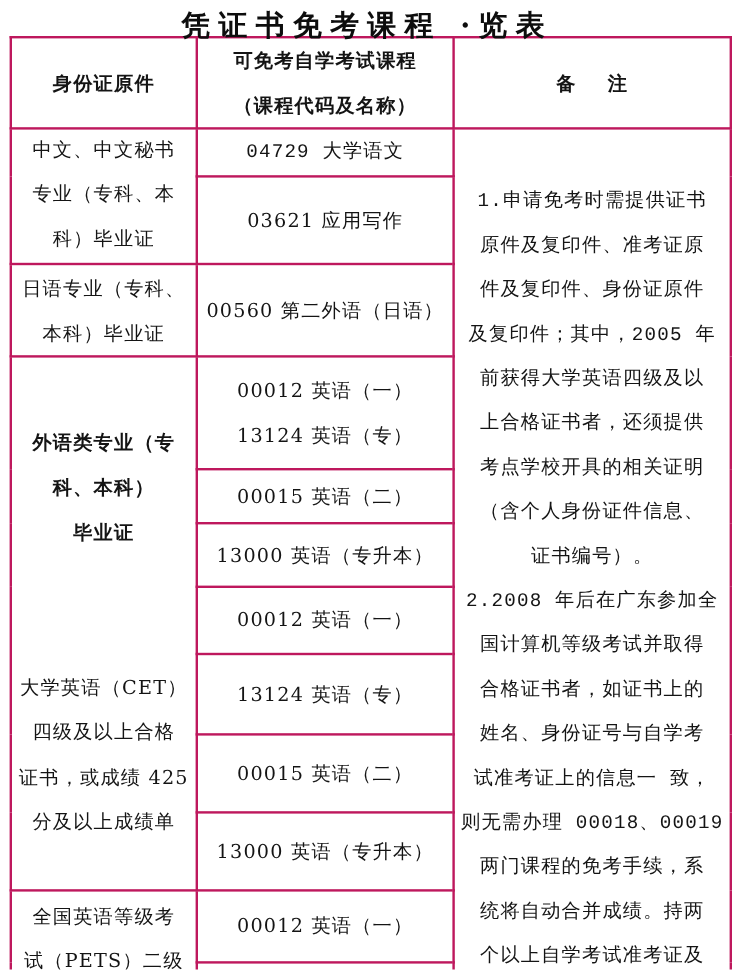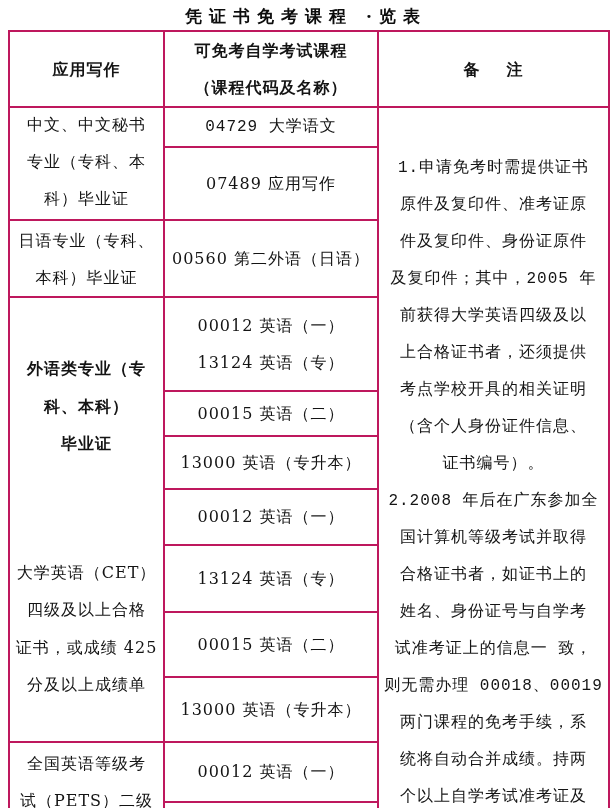--- a/index.html
+++ b/index.html
@@ -10,21 +10,21 @@
     color: #141414;
     font-family: "DejaVu Serif", "Liberation Serif", serif;
   }
   .page { position: relative; width: 612px; height: 808px; overflow: hidden; }
 
   .doc-title {
     margin: 0;
     padding-top: 5px;
     height: 30px;
     text-align: center;
-    font-size: 17px;
+    font-size: 24px;
     font-weight: bold;
     letter-spacing: 7px;
     white-space: pre;
     color: #0d0d0d;
   }
 
   table.exemption {
     border-collapse: collapse;
     table-layout: fixed;
     margin-left: 8px;
@@ -97,21 +97,21 @@
 
   <table class="exemption">
     <colgroup>
       <col class="c1">
         <col class="c2">
         <col class="c3">
     </colgroup>
 
     <tbody>
         <tr class="rh">
-      <td class="hdr">应用写作</td>
+      <td class="hdr">身份证原件</td>
       <td class="hdr">可免考自学考试课程
 （课程代码及名称）</td>
       <td class="hdr hdr-notes"><span>备</span><span class="notes-gap"></span><span>注</span></td>
     </tr>
 
     <tr class="r2">
       <td class="cert" rowspan="2">中文、中文秘书
 专业（专科、本
 科）毕业证</td>
       <td class="course">04729 大学语文</td>
@@ -129,21 +129,21 @@
 合格证书者，如证书上的
 姓名、身份证号与自学考
 试准考证上的信息一 致，
 则无需办理 00018、00019
 两门课程的免考手续，系
 统将自动合并成绩。持两
 个以上自学考试准考证及
 2008 年前取得该证书者，</td>
     </tr>
     <tr class="r3">
-      <td class="course">07489 应用写作</td>
+      <td class="course">03621 应用写作</td>
     </tr>
 
     <tr class="r4">
       <td class="cert">日语专业（专科、
 本科）毕业证</td>
       <td class="course">00560 第二外语（日语）</td>
     </tr>
 
     <tr class="r5">
       <td class="cert cert-merged" rowspan="7">

